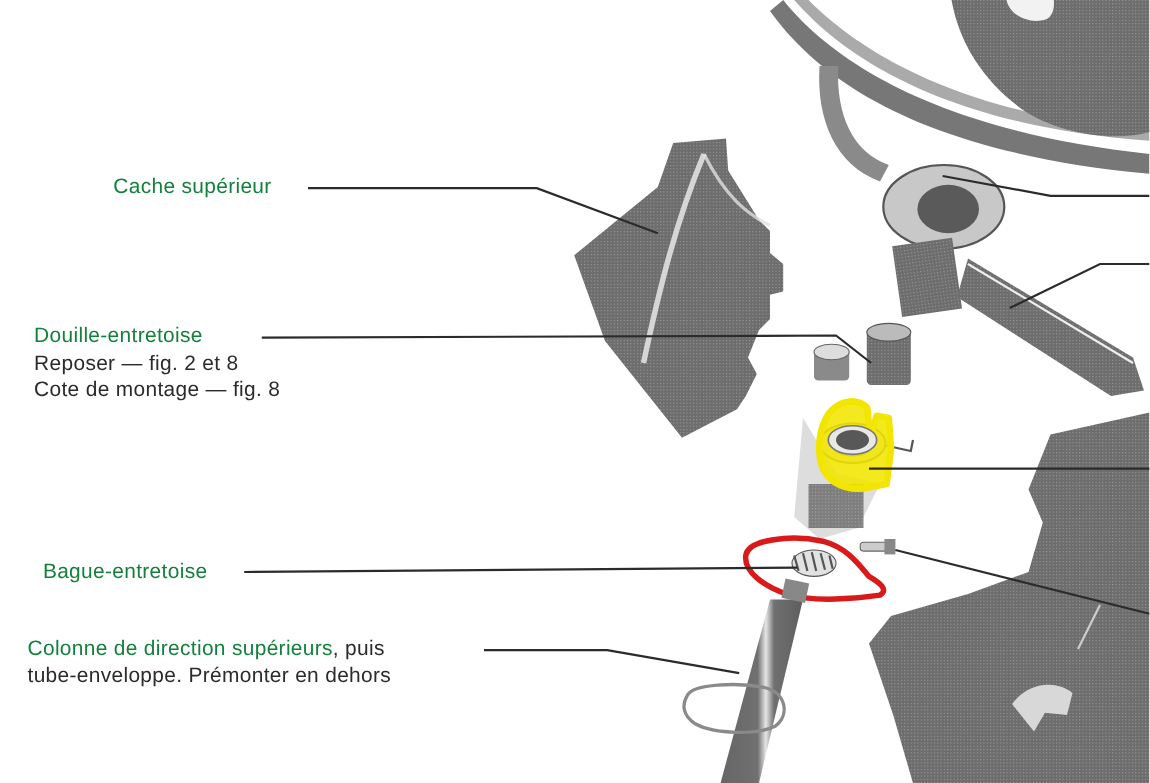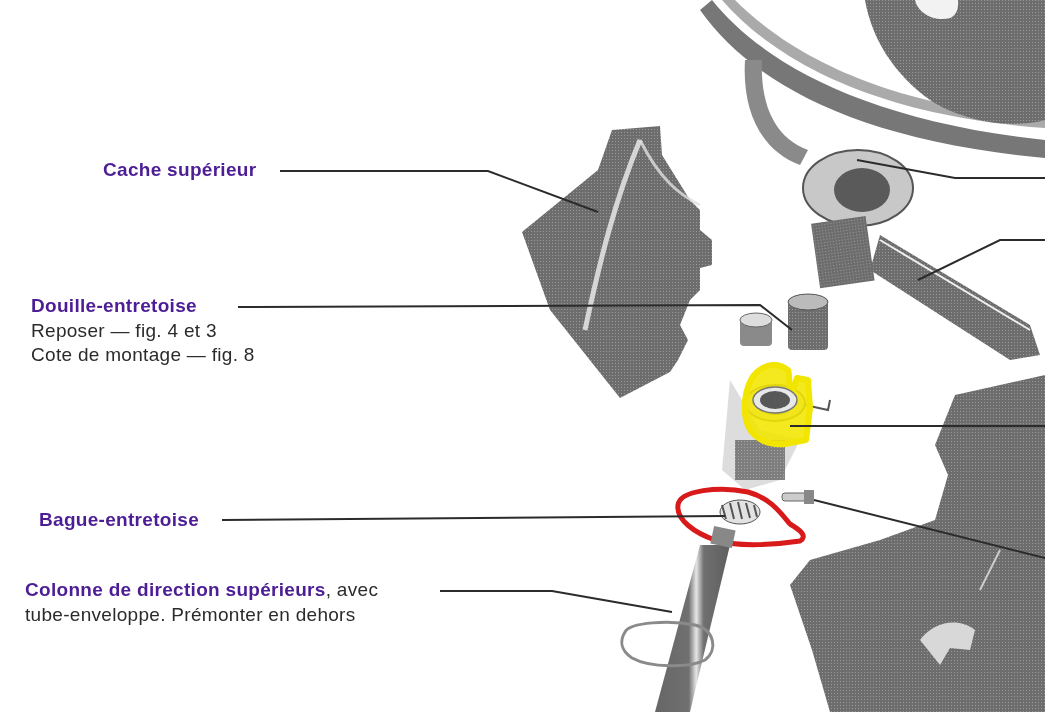--- a/index.html
+++ b/index.html
@@ -1,20 +1,20 @@
 <!DOCTYPE html>
 <html><head>
   <meta charset="utf-8">
   <style>
     html, body { margin: 0; padding: 0; background: #ffffff; }
     body { width: 1045px; height: 712px; position: relative; overflow: hidden;
            font-family: "Liberation Sans", sans-serif; color: #2a2a2a; }
     svg.art { position: absolute; left: 0; top: 0; width: 1045px; height: 712px; }
     .label { position: absolute; font-size: 19px; line-height: 24.5px; letter-spacing: 0.3px; color: #2b2b2b; white-space: nowrap; }
-    .bold { font-weight: bold; color: #4c1d95; }
+    .bold { font-weight: normal; color: #15803d; }
     .plain { font-weight: normal; }
   </style>
 </head>
 <body>
 
 <svg class="art" viewBox="0 0 1045 712" xmlns="http://www.w3.org/2000/svg">
   <defs>
     <pattern id="halftone" width="3" height="3" patternUnits="userSpaceOnUse">
       <rect width="3" height="3" fill="#6d6d6d"></rect>
       <rect width="1" height="1" fill="#9a9a9a"></rect>
@@ -107,26 +107,26 @@
     <path d="M814,500 L1045,558"></path>
   </g>
 </svg>
 
 <div class="label" style="left:103px; top:158px;">
   <span class="bold">Cache supérieur</span>
 </div>
 
 <div class="label" style="left:31px; top:294px;">
   <div class="bold">Douille-entretoise</div>
-  <div class="plain">Reposer — fig. 4 et 3</div>
+  <div class="plain">Reposer — fig. 2 et 8</div>
   <div class="plain">Cote de montage — fig. 8</div>
 </div>
 
 <div class="label" style="left:39px; top:508px;">
   <span class="bold">Bague-entretoise</span>
 </div>
 
 <div class="label" style="left:25px; top:578px;">
   <div>
-    <span class="bold">Colonne de direction supérieurs</span><span class="plain">, avec</span>
+    <span class="bold">Colonne de direction supérieurs</span><span class="plain">, puis</span>
   </div>
   <div class="plain">tube-enveloppe. Prémonter en dehors</div>
 </div>
 
 </body></html>

